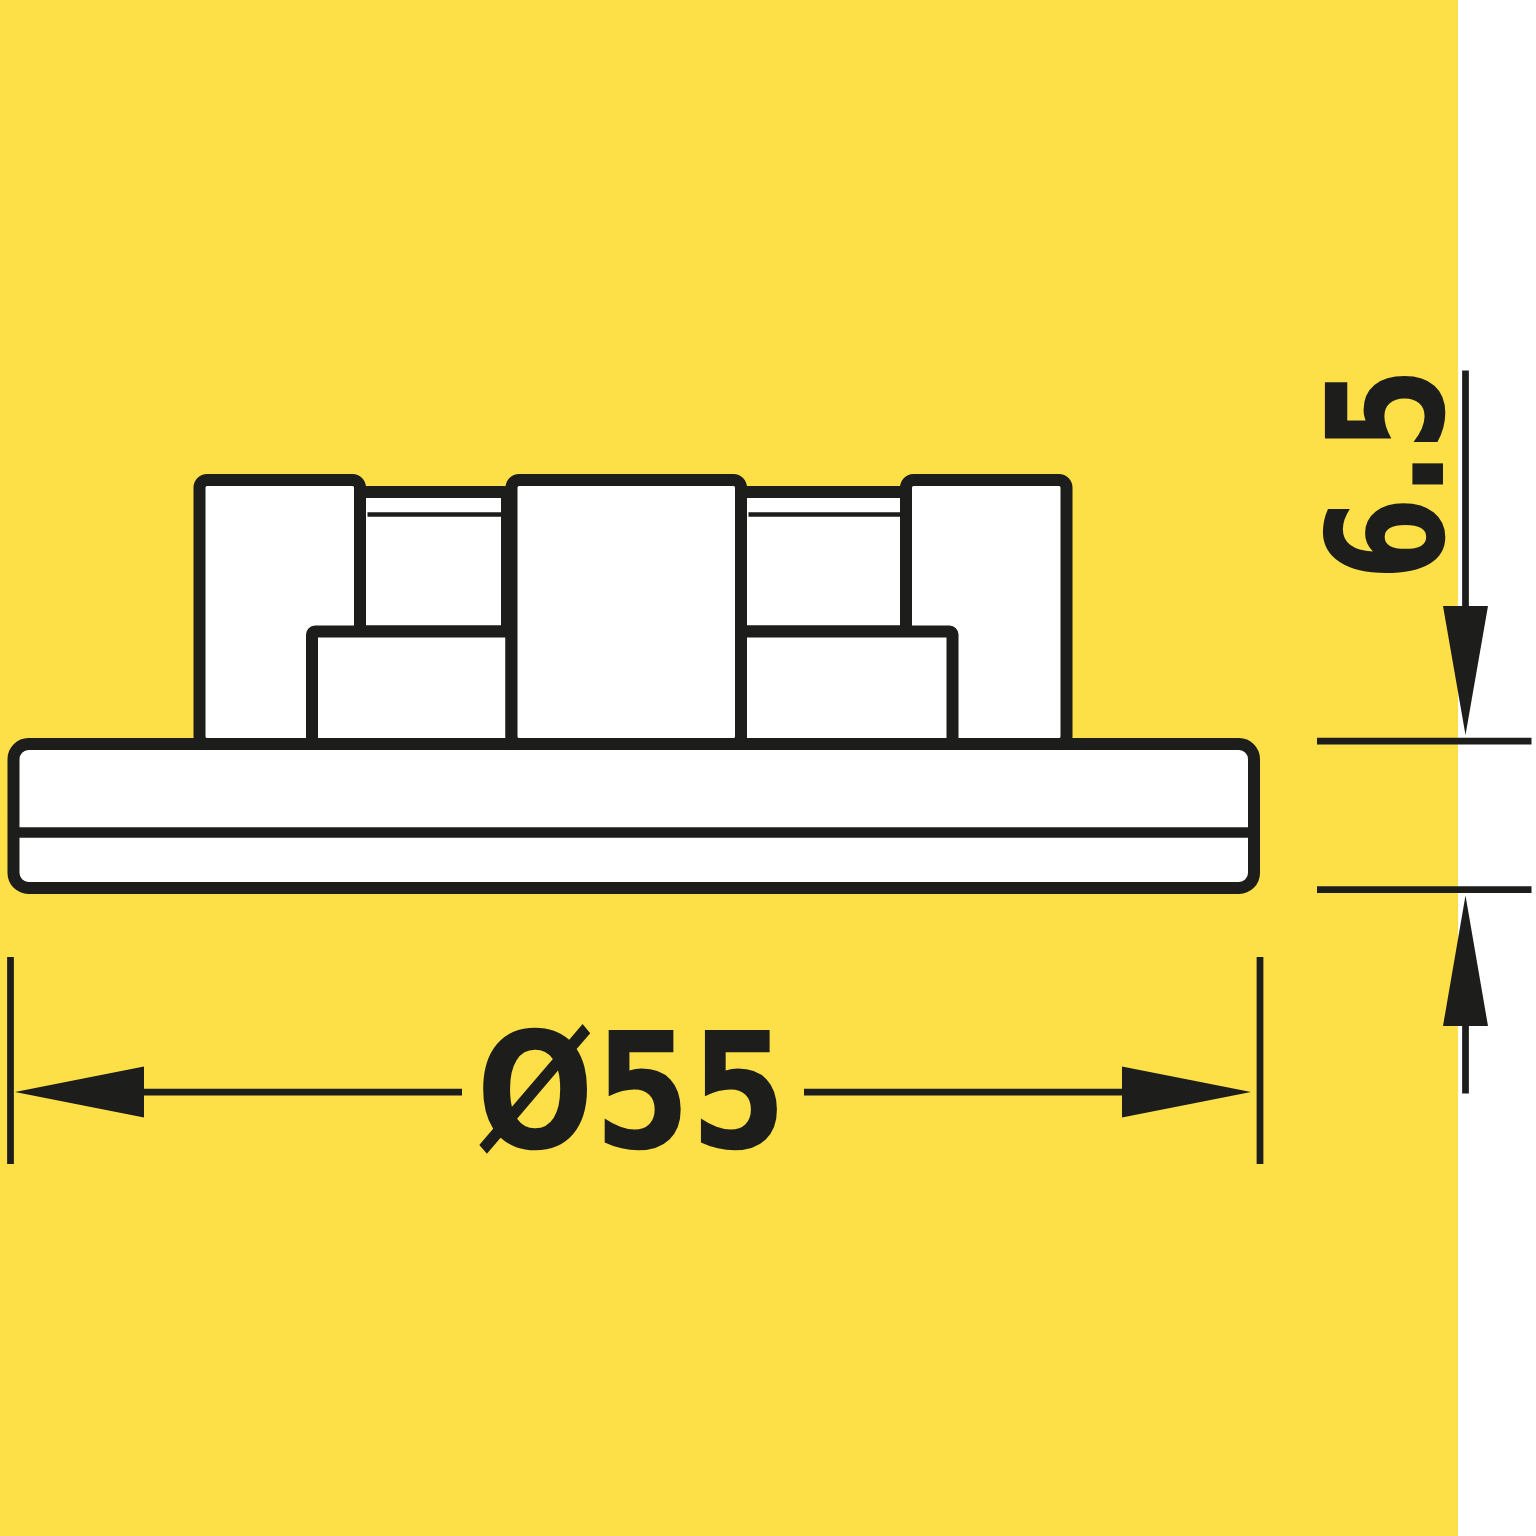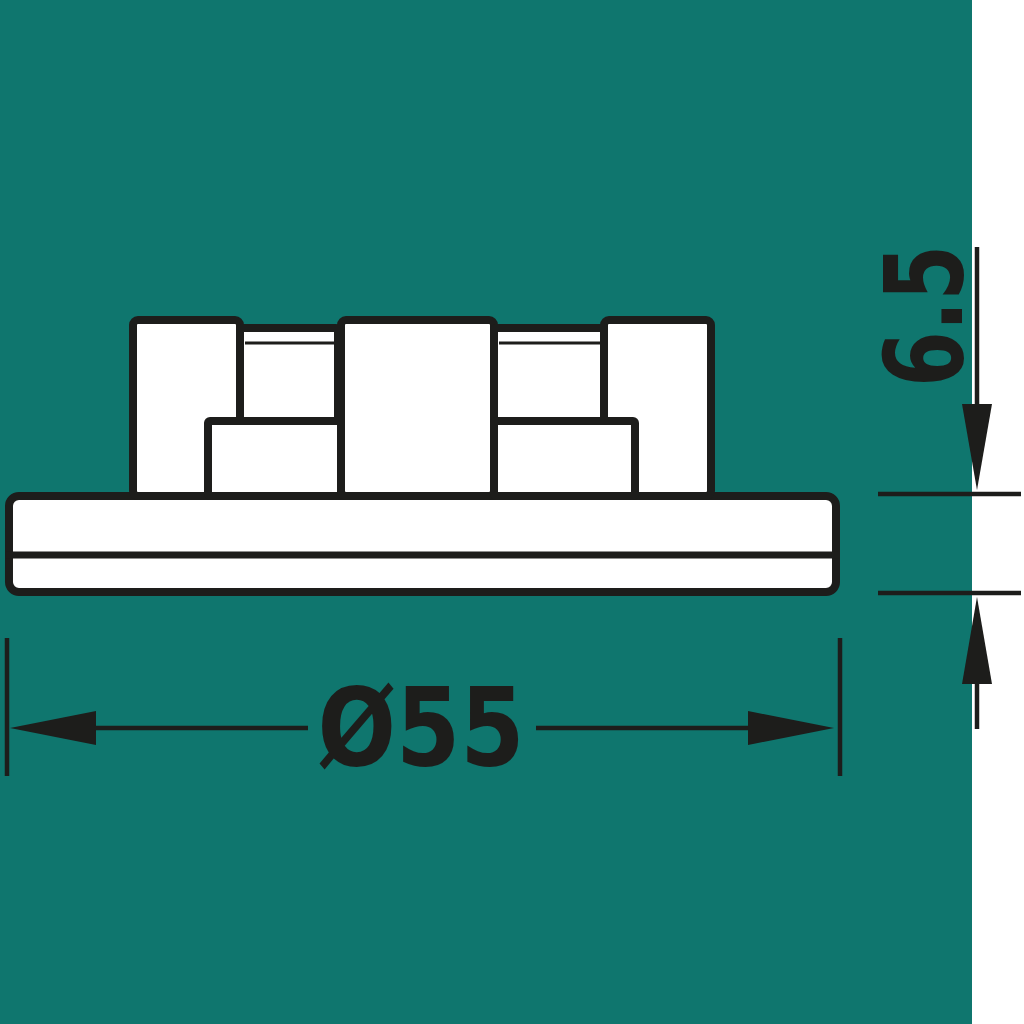--- a/index.html
+++ b/index.html
@@ -8,21 +8,21 @@
     background: #ffffff;
     width: 1024px;
     height: 1024px;
     overflow: hidden;
     font-family: "DejaVu Sans", sans-serif;
   }
   .stage {
     position: relative;
     width: 972px;
     height: 1024px;
-    background: #0f766e;
+    background: #fde047;
   }
   svg { display: block; }
   .outline {
     fill: #ffffff;
     stroke: #1d1d1b;
     stroke-width: 8;
     stroke-linejoin: round;
   }
   .thinline {
     stroke: #1d1d1b;

